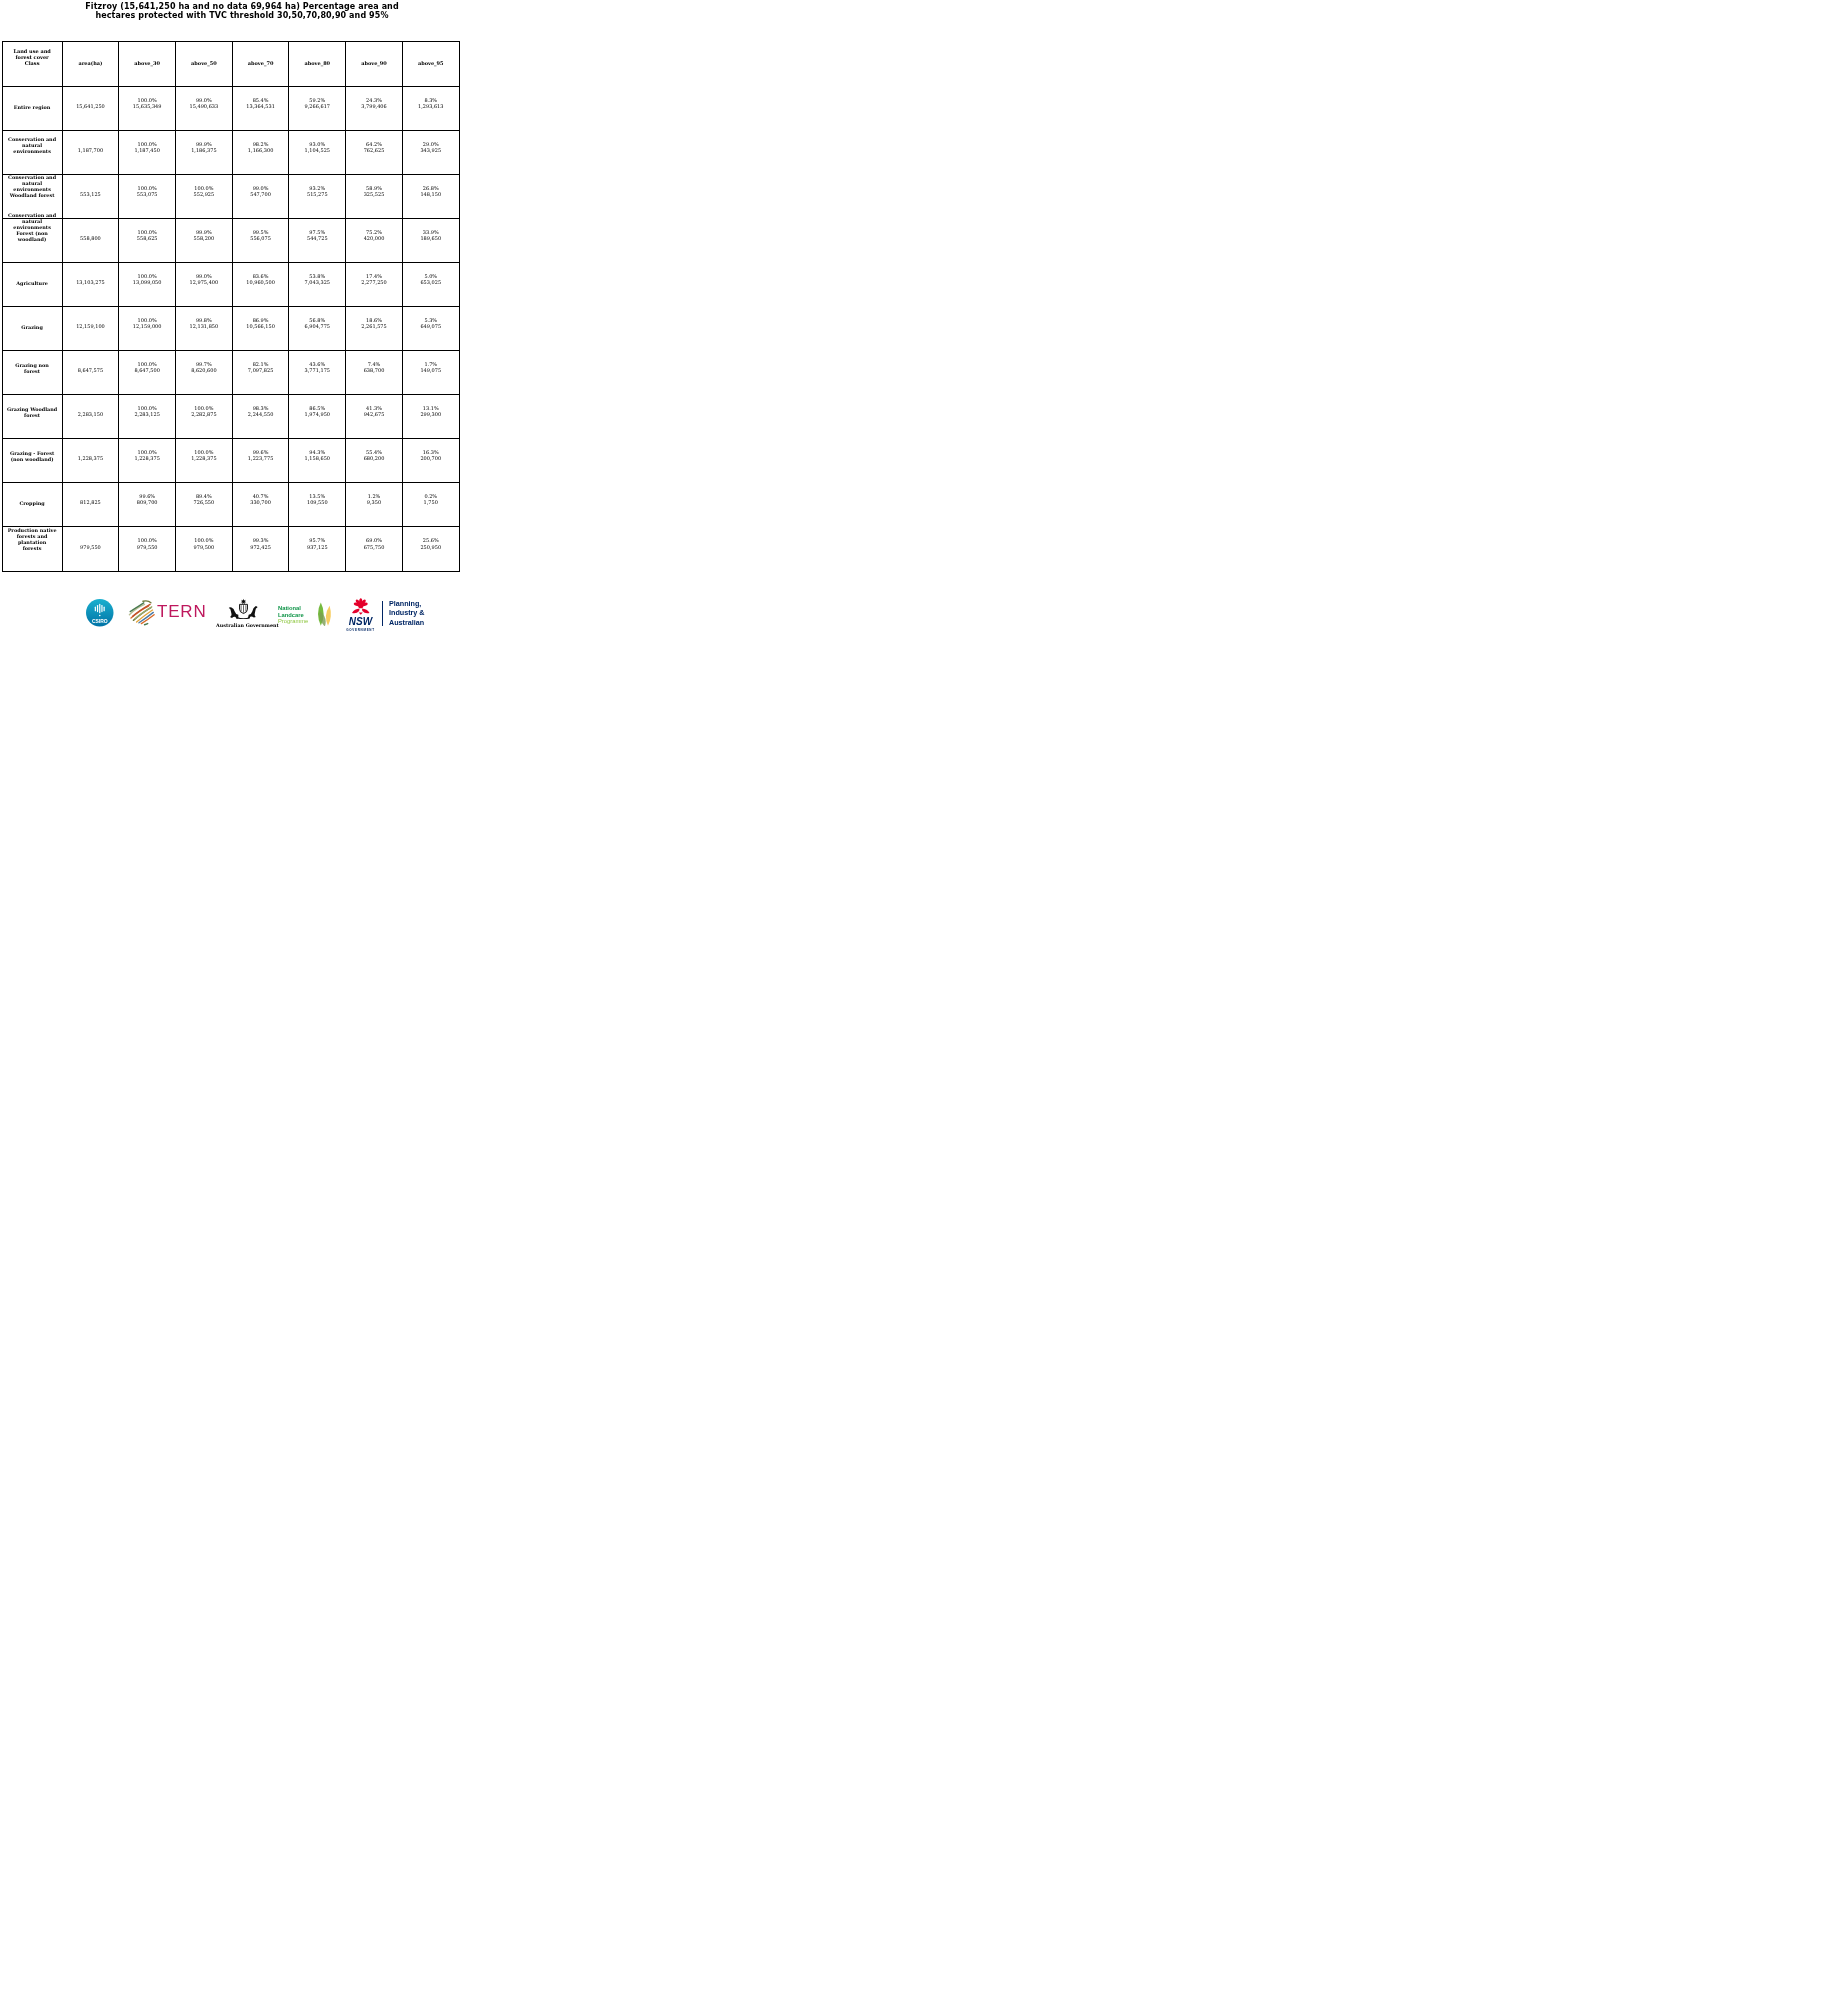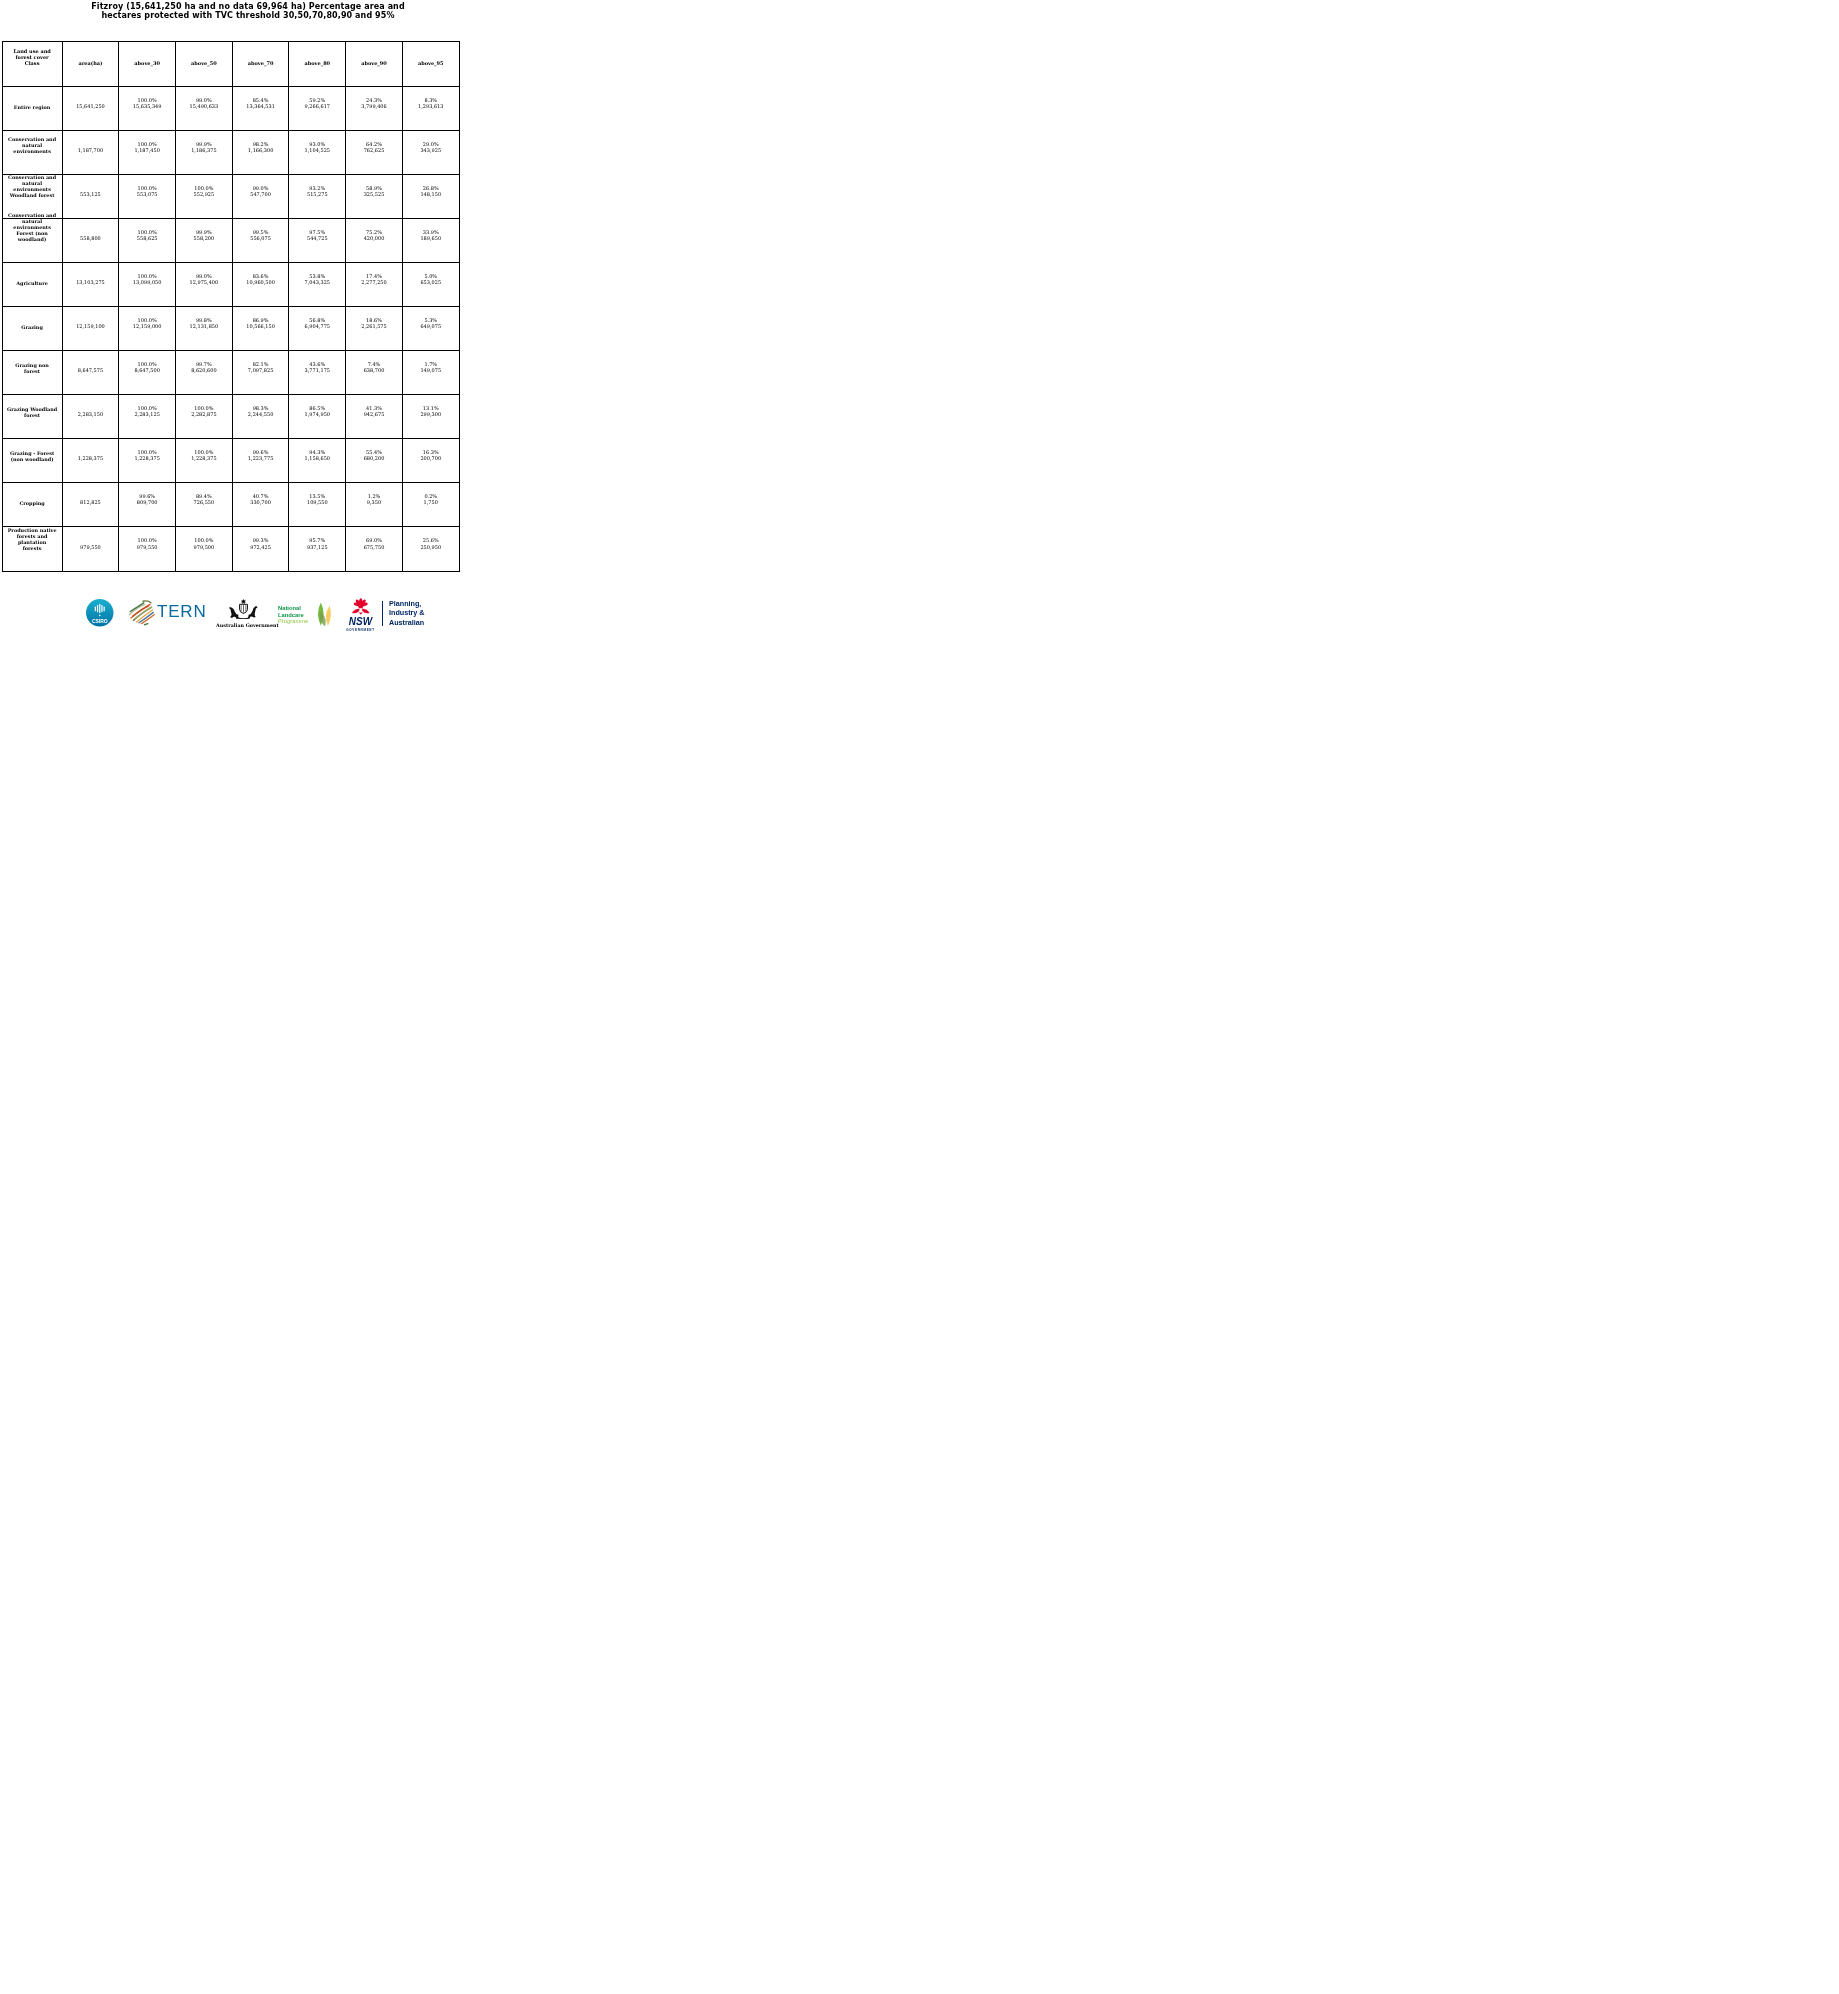--- a/index.html
+++ b/index.html
@@ -1,17 +1,17 @@
 <!DOCTYPE html>
 <html style="font-size:6.4px"><head>
 <meta charset="utf-8">
 <style>
   html,body{margin:0;padding:0;background:#fff;}
   .page{position:relative;width:484px;height:637px;background:#fff;color:#000;
-        font-family:"DejaVu Serif",serif;overflow:hidden;padding-left:12px;}
+        font-family:"DejaVu Serif",serif;overflow:hidden;}
 
   
   .title{position:absolute;top:2px;left:0;right:0;text-align:center;
          font-family:"DejaVu Sans",sans-serif;font-weight:bold;
          font-size:8px;line-height:9.4px;letter-spacing:0.1px;white-space:pre-line;}
 
   
   .tbl{position:absolute;left:1.6px;top:41px;width:456px;
        border-left:0.4px solid #000;border-right:0.4px solid #000;
        border-top:1px solid #000;border-bottom:1.2px solid #000;background:#fff;}
@@ -28,21 +28,21 @@
   .lab{font-weight:bold;font-size:4.9px;line-height:6px;white-space:pre-line;}
   .pct,.num{font-size:5px;line-height:6.8px;white-space:nowrap;}
 
   
   .logos{position:absolute;left:0;top:596px;width:460px;height:36px;}
   .logos > div{position:absolute;}
   .csiro{left:86px;top:3.2px;width:27.5px;height:27.5px;}
   .tern{left:127px;top:2.4px;}
   .tern-map{position:absolute;left:0;top:0;}
   .tern-text{position:absolute;left:30px;top:4.8px;font-family:"Liberation Sans",sans-serif;
-             font-size:17px;line-height:17px;color:#0369a1;letter-spacing:0.8px;}
+             font-size:17px;line-height:17px;color:#be185d;letter-spacing:0.8px;}
   .ausgov{left:216px;top:1.6px;width:54px;text-align:center;}
   .ausgov-text{margin-top:0.8px;font-family:"DejaVu Serif",serif;font-weight:bold;
                font-size:4.8px;white-space:nowrap;}
   .landcare{left:278px;top:8.8px;font-family:"Liberation Sans",sans-serif;}
   .lc1{font-weight:bold;font-size:5.8px;line-height:6.8px;color:#0f9448;}
   .lc2{font-size:5.8px;line-height:6.8px;color:#8dc63f;}
   .lc-leaves{position:absolute;left:34px;top:-4px;}
   .nsw{left:346px;top:2.4px;width:29px;text-align:center;font-family:"Liberation Sans",sans-serif;}
   .nsw-name{margin-top:0.4px;font-weight:bold;font-size:10px;line-height:10px;color:#002664;font-style:italic;}
   .nsw-sub{margin-top:0.8px;font-weight:bold;font-size:3px;letter-spacing:0.7px;color:#002664;}

